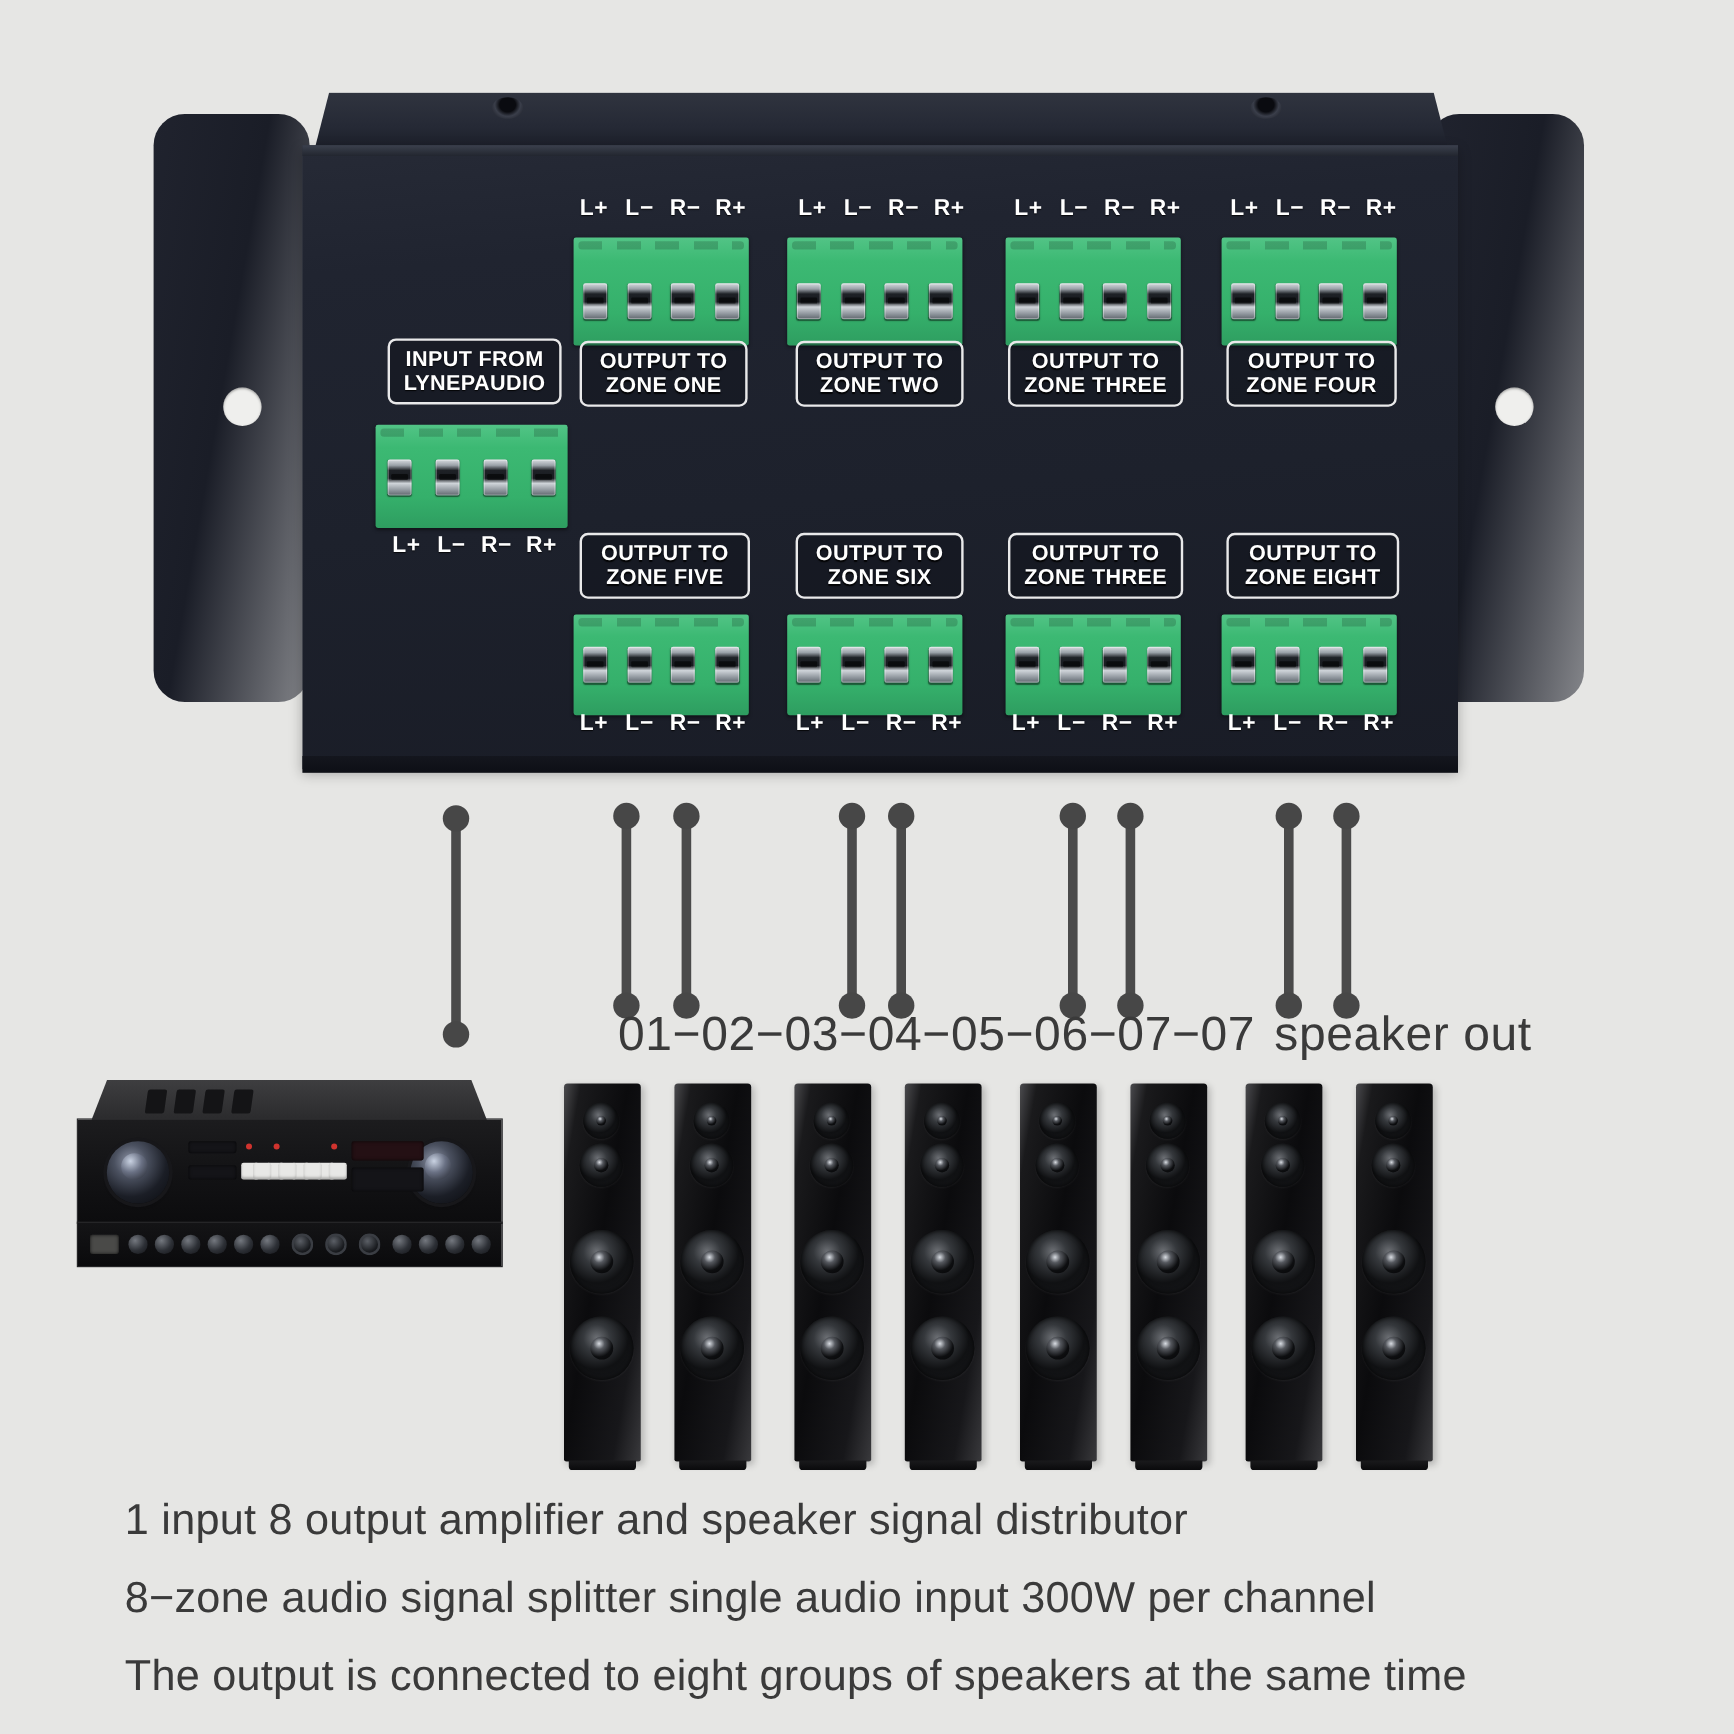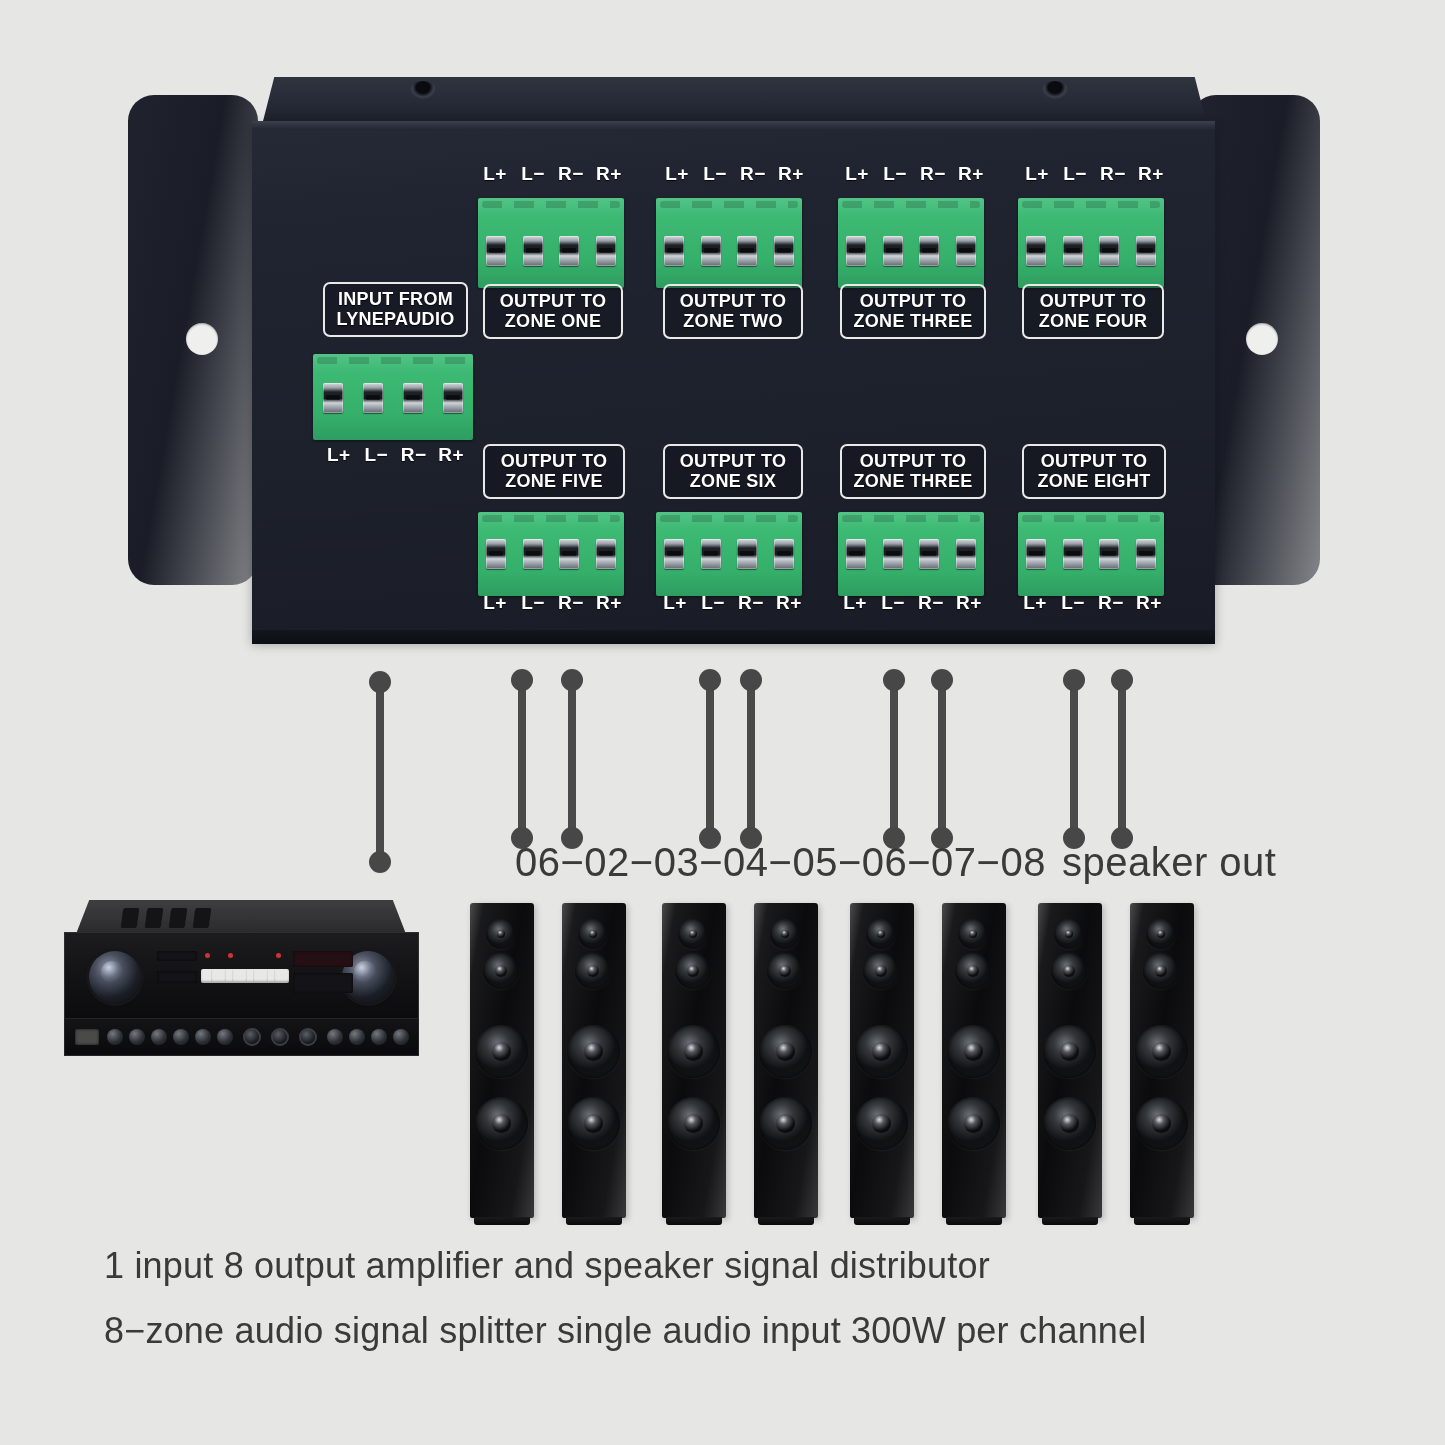--- a/index.html
+++ b/index.html
@@ -394,21 +394,21 @@
   <div class="conn" style="left:890px;top:680px;height:158px"></div>
   <div class="conn" style="left:938px;top:680px;height:158px"></div>
   <div class="conn" style="left:1070px;top:680px;height:158px"></div>
   <div class="conn" style="left:1118px;top:680px;height:158px"></div>
 </div>
 
 <div id="label-input">
 </div>
 
 <div id="label-zones">
-  <span>06−02−03−04−05−06−07−08</span><span class="out">speaker out</span>
+  <span>01−02−03−04−05−06−07−07</span><span class="out">speaker out</span>
 </div>
 
 <div id="amp">
   <div id="amp-top">
     <div class="vent" style="left:46px"></div>
     <div class="vent" style="left:70px"></div>
     <div class="vent" style="left:94px"></div>
     <div class="vent" style="left:118px"></div>
   </div>
   <div id="amp-face">
@@ -559,13 +559,14 @@
       </div>
     <div class="drv" style="left:5px;top:194px;width:53px;height:53px">
         <i style="left:17px;top:17px;width:19px;height:19px"></i>
       </div>
   </div>
 </div>
 
 <div id="desc">
   <div>1 input 8 output amplifier and speaker signal distributor</div>
   <div>8−zone audio signal splitter single audio input 300W per channel</div>
+  <div>The output is connected to eight groups of speakers at the same time</div>
 </div>
 
 </body></html>

